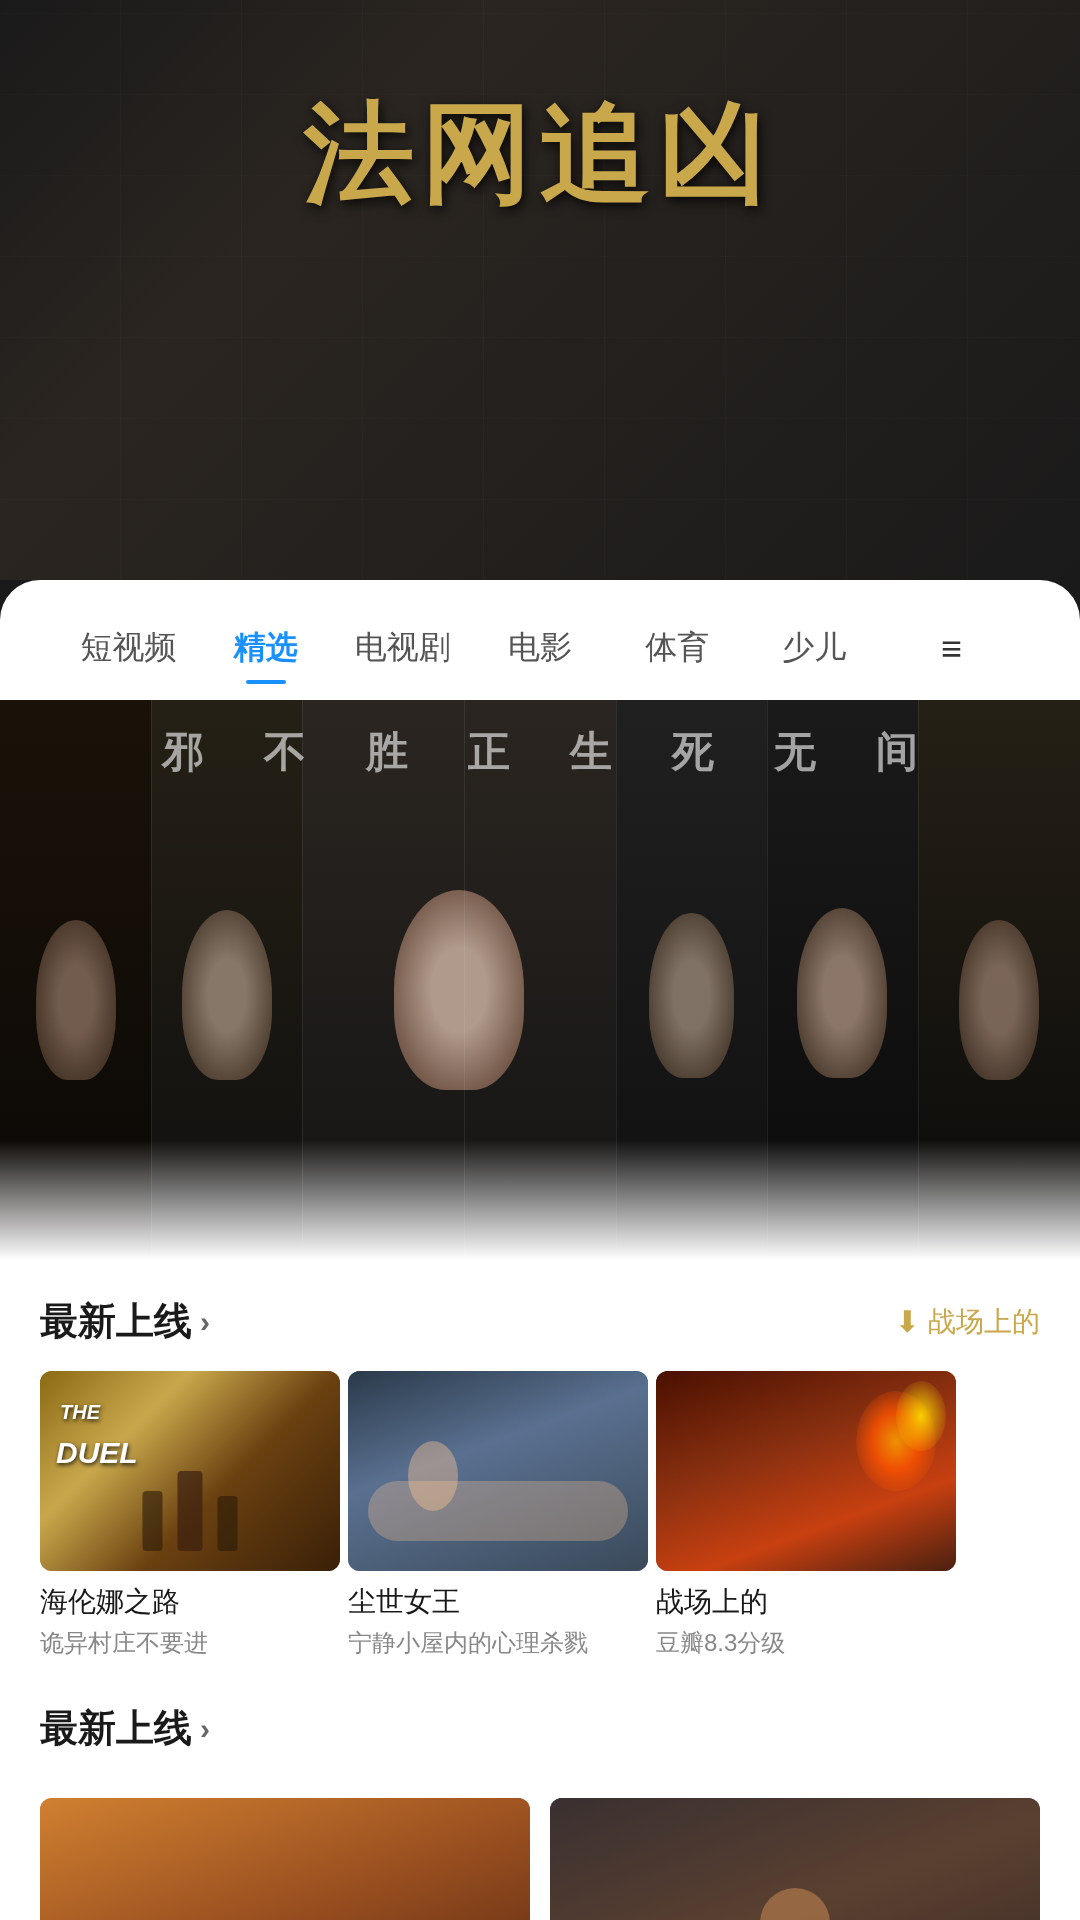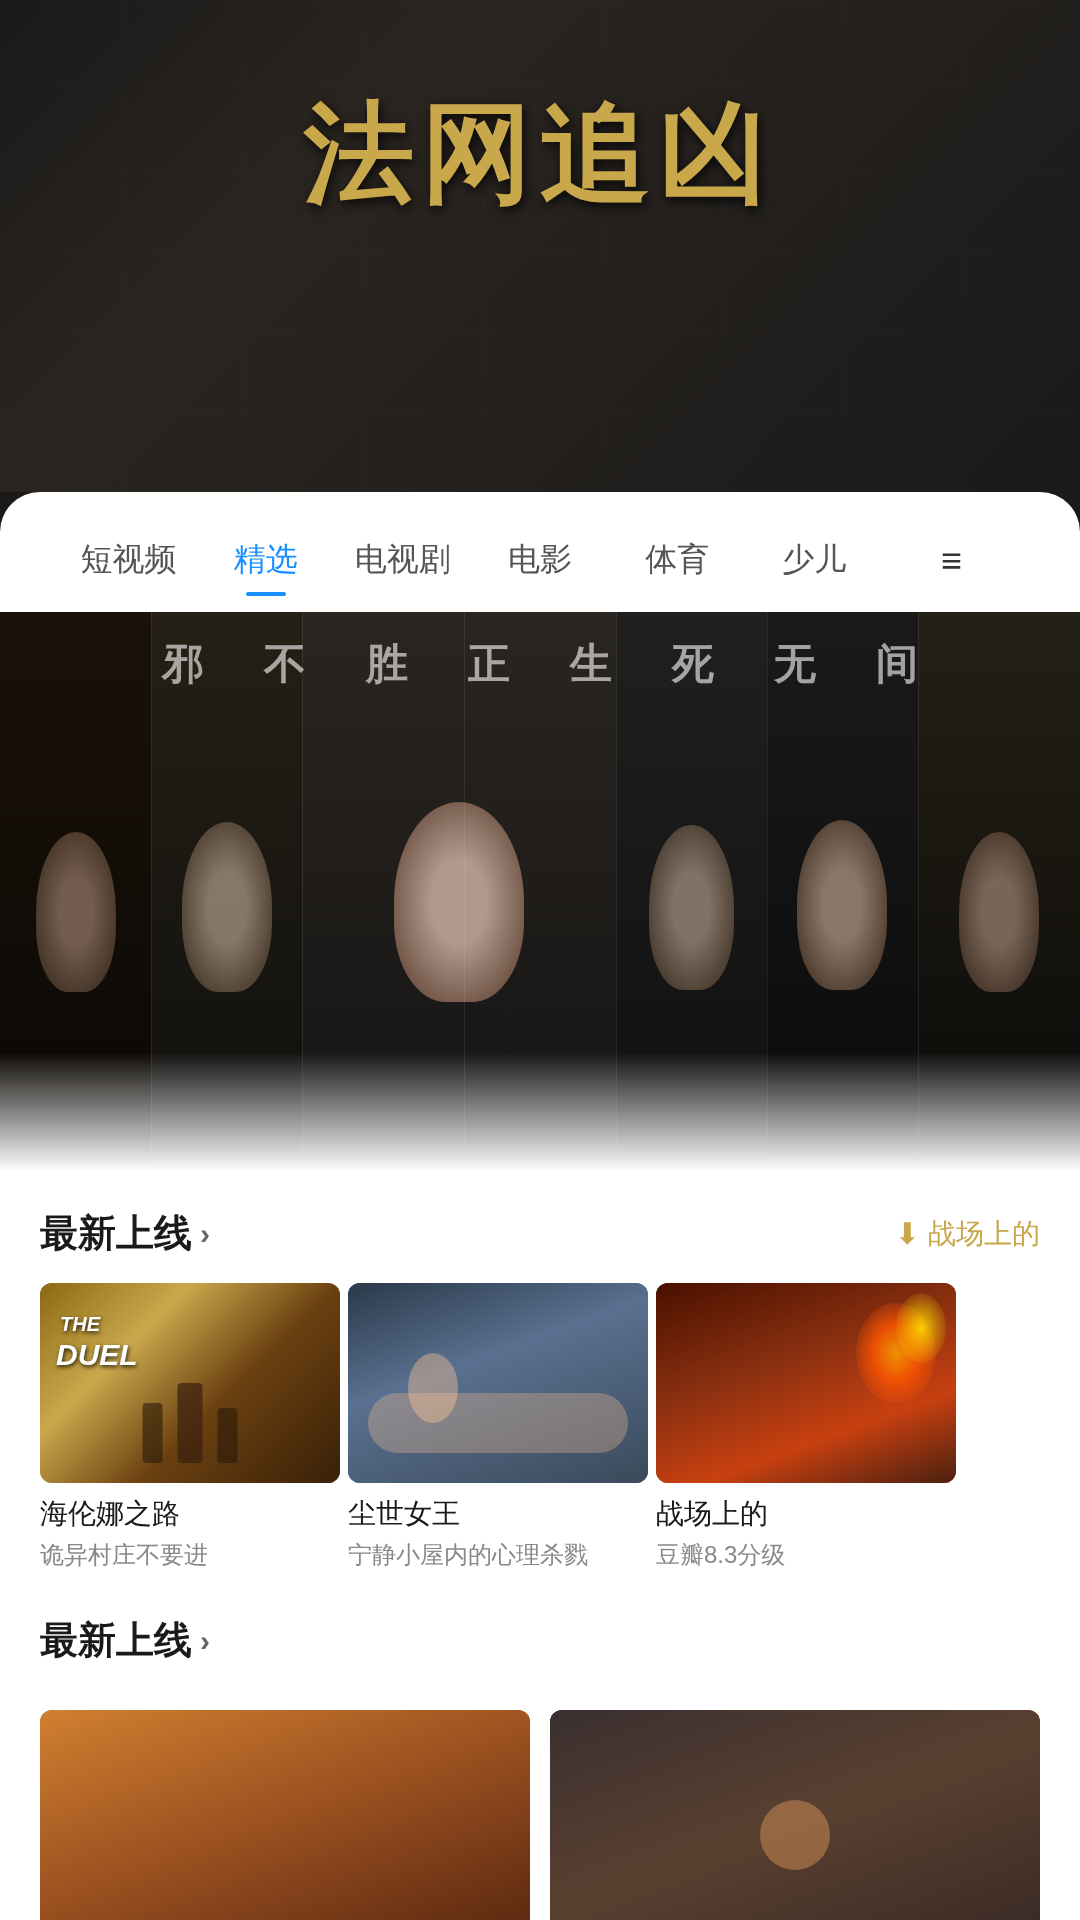--- a/index.html
+++ b/index.html
@@ -9,21 +9,21 @@
       min-height: 1920px;
       font-family: 'PingFang SC', 'Microsoft YaHei', sans-serif;
       background: #1a1a1a;
       overflow-x: hidden;
     }
 
     
     .hero-section {
       position: relative;
       width: 100%;
-      height: 492px;
+      height: 580px;
       background: linear-gradient(135deg, #1a1a1a 0%, #2a2520 30%, #1a1a1a 100%);
       display: flex;
       flex-direction: column;
       align-items: center;
       justify-content: flex-start;
       padding-top: 80px;
       overflow: hidden;
     }
 
     .hero-bg-texture {
@@ -78,21 +78,21 @@
       text-align: center;
       font-size: 32px;
       color: #555;
       padding: 10px 0;
       cursor: pointer;
       position: relative;
     }
 
     .nav-tab.active {
       color: #1890ff;
-      font-weight: 400;
+      font-weight: 700;
     }
 
     .nav-tab.active::after {
       content: '';
       position: absolute;
       bottom: -4px;
       left: 50%;
       transform: translateX(-50%);
       width: 40px;
       height: 4px;
@@ -354,21 +354,21 @@
     <div class="media-card">
       <div class="media-thumb thumb-1">
         <div style="position:absolute;top:0;left:0;right:0;bottom:0;background:linear-gradient(135deg,#8b6914 0%,#c9a84c 30%,#6a4010 60%,#3a2008 100%);">
 
           <div style="position:absolute;bottom:20px;left:50%;transform:translateX(-50%);display:flex;gap:15px;align-items:flex-end;">
             <div style="width:20px;height:60px;background:#2a1a08;border-radius:4px;opacity:0.6;"></div>
             <div style="width:25px;height:80px;background:#3a2010;border-radius:4px;opacity:0.7;"></div>
             <div style="width:20px;height:55px;background:#2a1a08;border-radius:4px;opacity:0.6;"></div>
           </div>
           <div style="position:absolute;top:30px;left:20px;color:white;font-size:20px;font-weight:900;font-style:italic;text-shadow:1px 2px 4px rgba(0,0,0,0.8);">THE</div>
-          <div style="position:absolute;top:55px;left:16px;color:white;font-size:30px;font-weight:900;font-style:italic;text-shadow:1px 2px 4px rgba(0,0,0,0.8);">DUEL</div>
+          <div style="position:absolute;top:65px;left:16px;color:white;font-size:30px;font-weight:900;font-style:italic;text-shadow:1px 2px 4px rgba(0,0,0,0.8);">DUEL</div>
         </div>
       </div>
       <div class="media-title">海伦娜之路</div>
       <div class="media-subtitle">诡异村庄不要进</div>
     </div>
 
     <div class="media-card">
       <div class="media-thumb thumb-2">
         <div style="position:absolute;top:0;left:0;right:0;bottom:0;background:linear-gradient(160deg,#2a3a4a 0%,#5a7090 40%,#3a4a5a 100%);">
 

